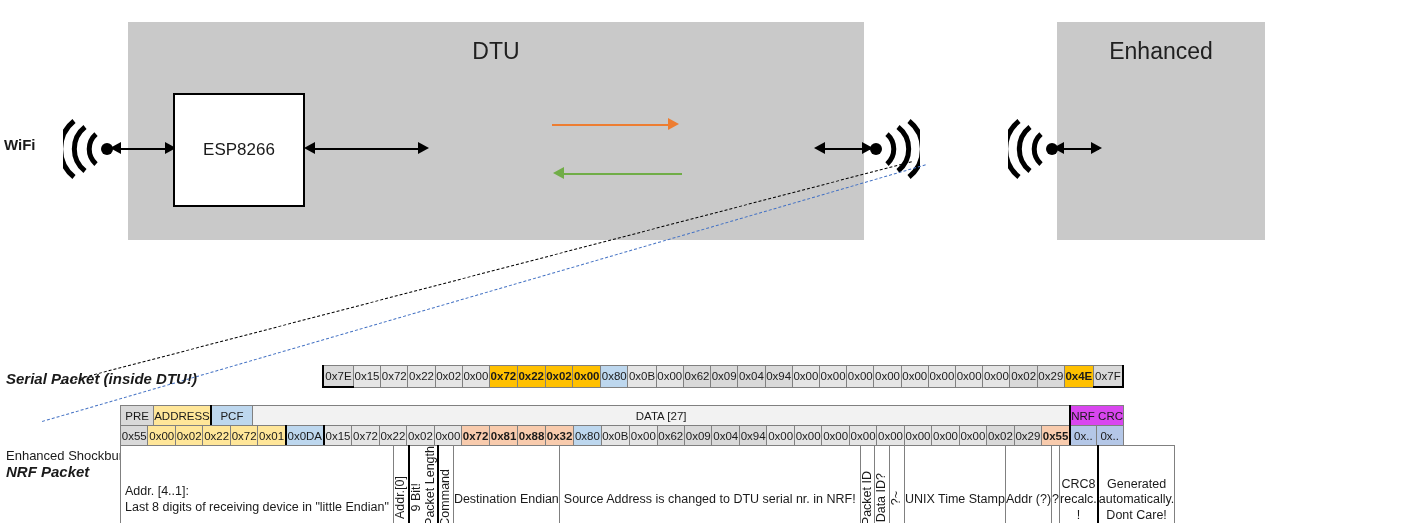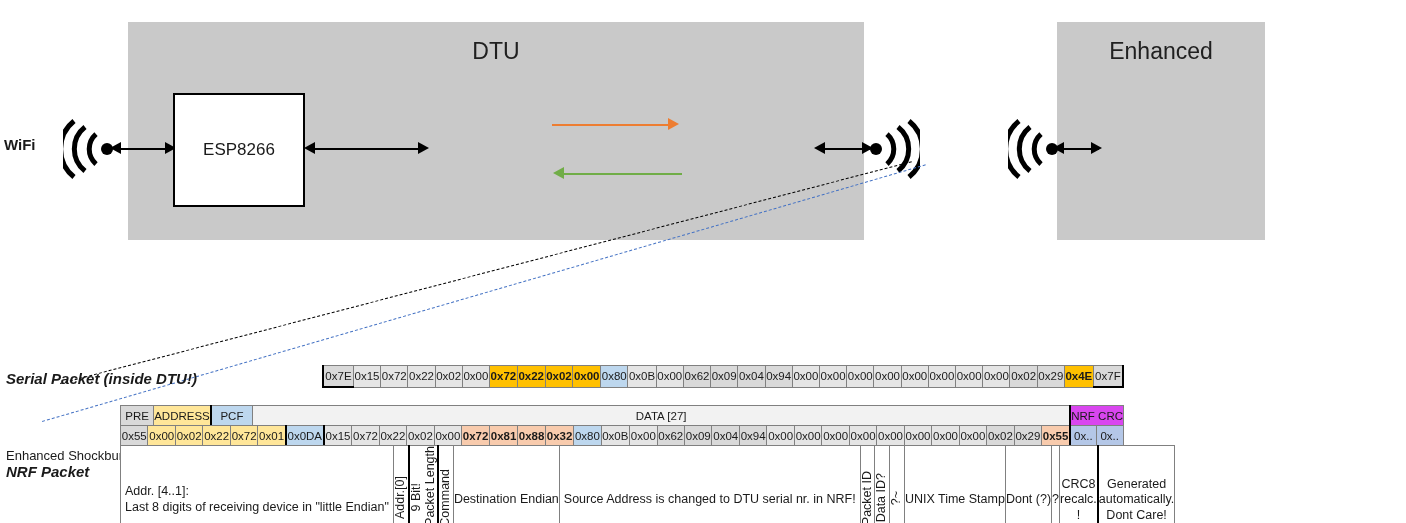--- a/index.html
+++ b/index.html
@@ -256,21 +256,21 @@
       <td style="width:31px;">
         <span class="vert">Data ID?</span>
       </td>
       <td style="width:31px;">
         <span class="vert">?~</span>
       </td>
       <td colspan="4" style="width:138px;">
         <span>UNIX Time Stamp</span>
       </td>
       <td colspan="8" style="width:264px;">
-        <span>Dont (?)</span>
+        <span>Addr (?)</span>
       </td>
       <td colspan="2" style="width:66px;">
         <span>?</span>
       </td>
       <td class="c-salmon-l" style="width:33px;">
         <span id="desc-crc8-text">CRC8<br>recalc.<br>!</span>
       </td>
       <td class="thickL" colspan="2" style="width:76px;">
         <span id="desc-nrfcrc-text">Generated<br>automatically.<br>Dont Care!</span>
       </td>

